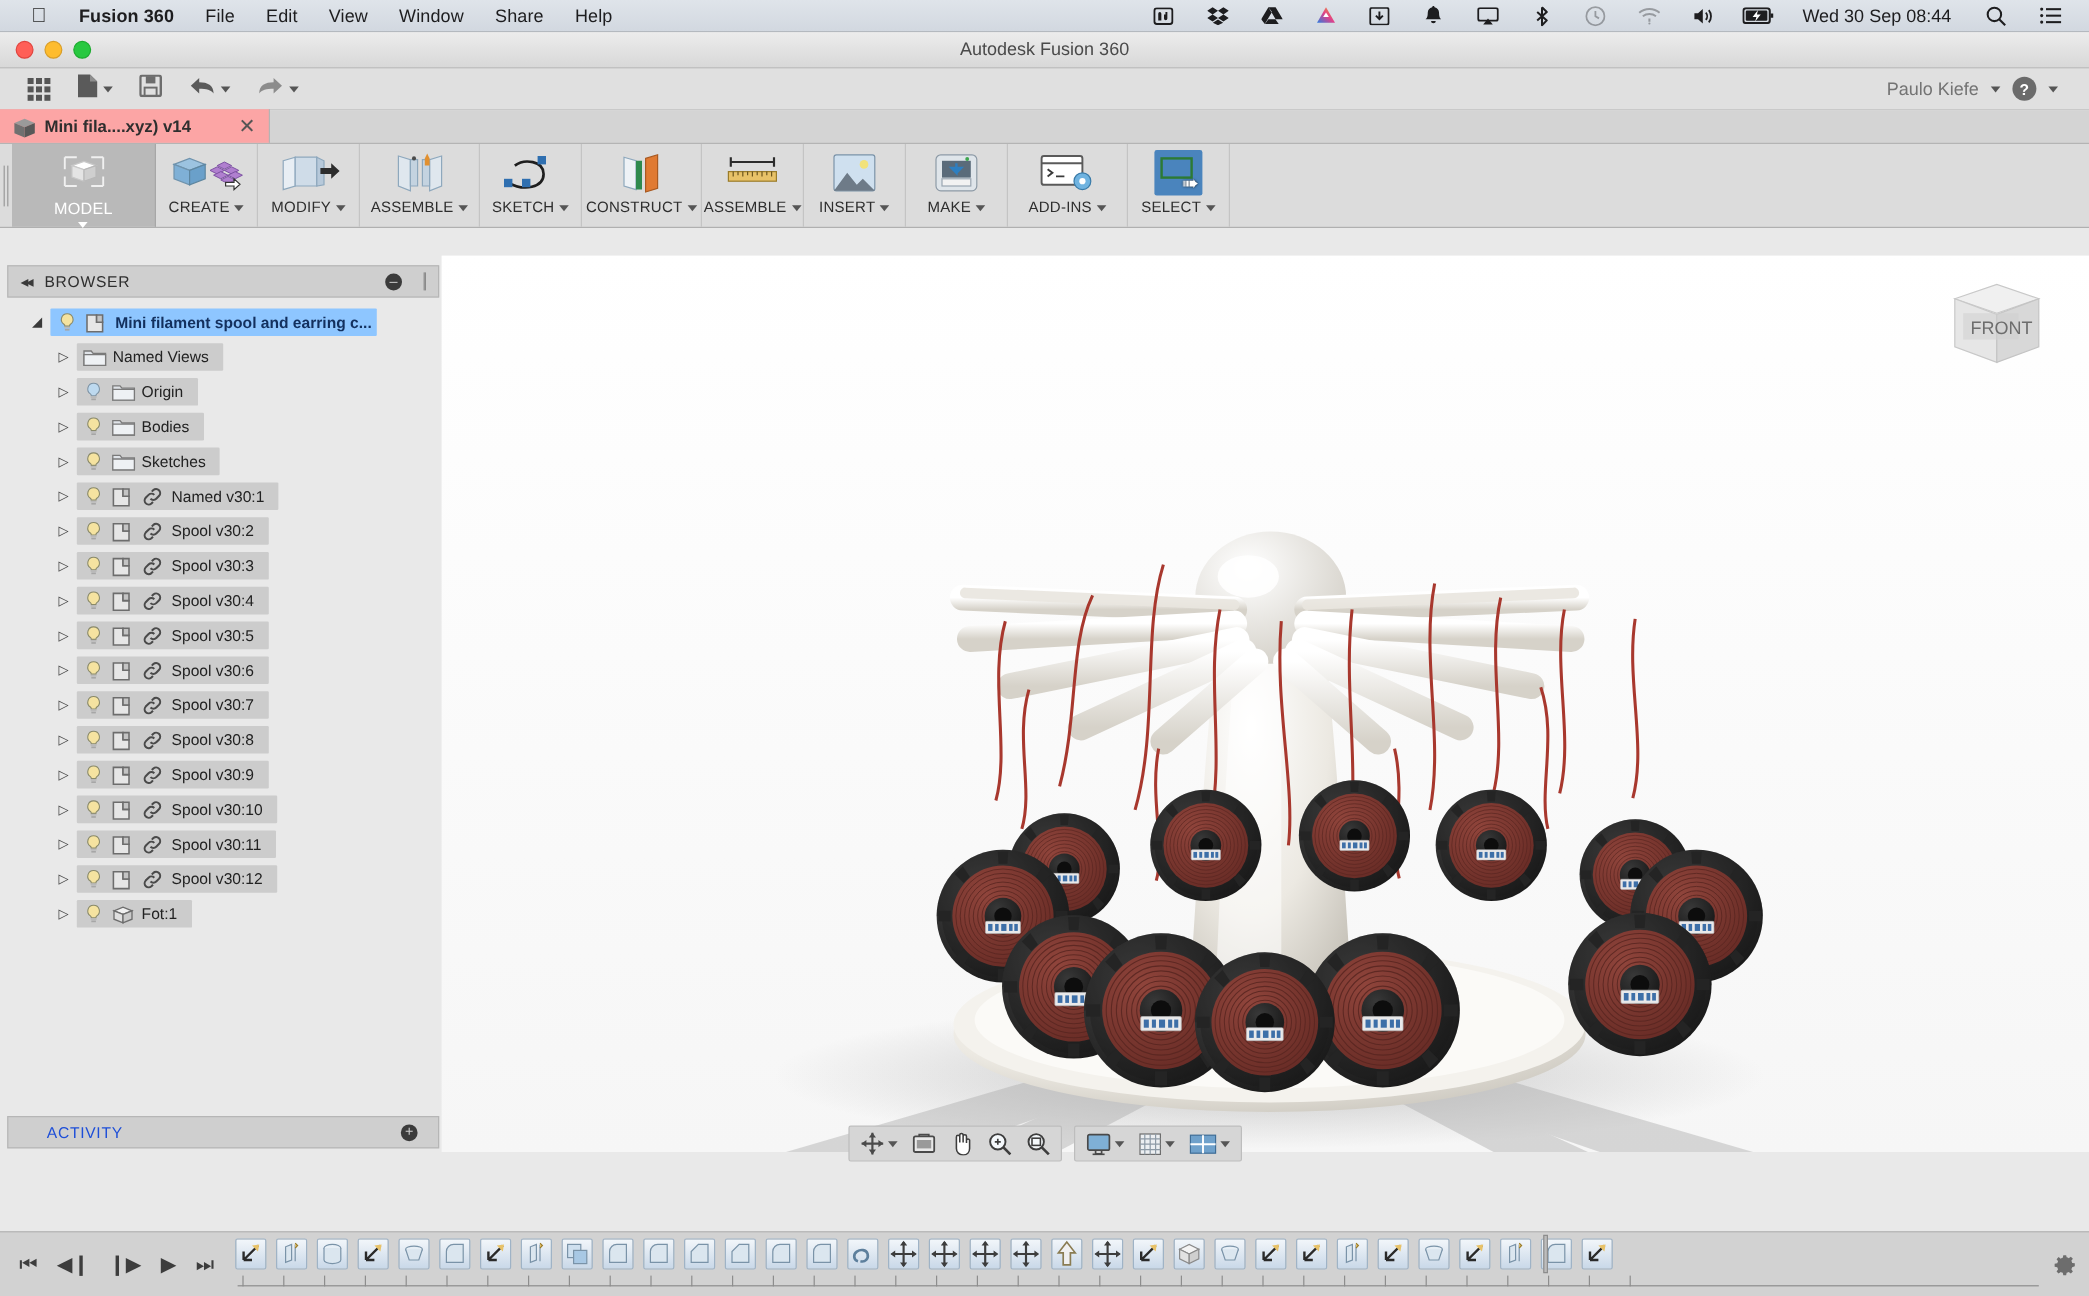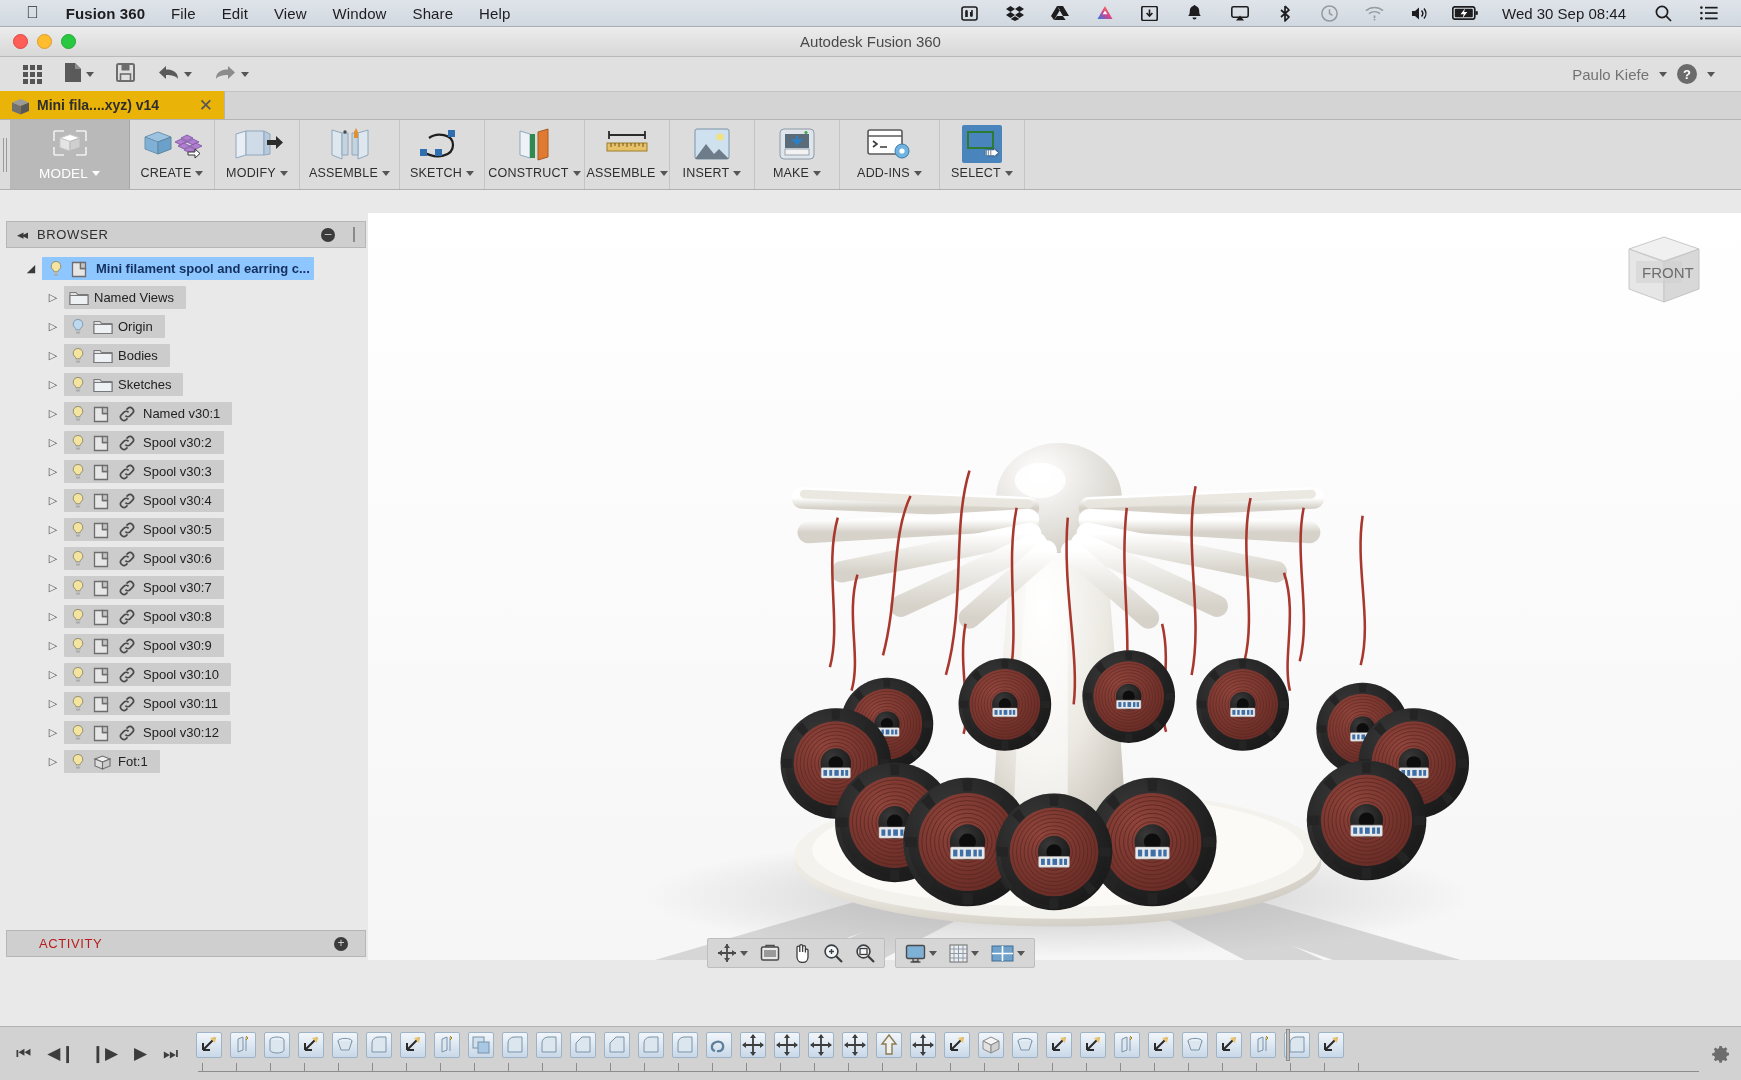--- a/index.html
+++ b/index.html
@@ -37,37 +37,37 @@
   .grid9{ display:grid; grid-template-columns:repeat(3,5px); grid-template-rows:repeat(3,5px); gap:2px;}
   .grid9 i{ background:#555; display:block; }
   .caret{ width:0;height:0;border-left:4.5px solid transparent;border-right:4.5px solid transparent;
     border-top:5.5px solid #555; }
   .qat-right{ margin-left:auto; display:flex; align-items:center; gap:10px; padding-right:14px; }
   .uname{ font-size:15px; color:#737373; }
   .helpcirc{ width:20px;height:20px;border-radius:50%;background:#6b6b6b;color:#fff;
     font-size:13px;display:flex;align-items:center;justify-content:center;font-weight:bold;}
 
   .tabstrip{ height:28px; background:#d4d4d4; border-bottom:1px solid #b4b4b4; display:flex; align-items:flex-end;}
-  .dtab{ height:28px; background:#eab308; border-right:1px solid #b4b4b4;
+  .dtab{ height:28px; background:#fca5a5; border-right:1px solid #b4b4b4;
     display:flex; align-items:center; gap:9px; padding:0 11px; min-width:225px; }
   .dtab .cubeico{ width:17px;height:15px;}
   .dtab span.lbl{ font-size:14px; color:#2e2e2e; font-weight:bold; }
   .dtab .xc{ margin-left:auto; font-size:17px; color:#555; line-height:1; }
 
   
   .ribbon{ height:70px; background:#dcdcdc; border-bottom:1px solid #b0b0b0;
     display:flex; align-items:stretch; position:relative; }
   .rgroup{ width:85px; display:flex; flex-direction:column; align-items:center; justify-content:flex-start;
     border-right:1px solid #c4c4c4; padding-top:6px; position:relative;}
   .rgroup.wide{ width:100px;}
   .rgroup.model{ width:120px; background:#b9b9b9; border-right:1px solid #a7a7a7; }
   .rgroup .ico{ height:36px; display:flex; align-items:center; justify-content:center; gap:2px;}
   .rgroup .rlabel{ font-size:12.5px; color:#2e2e2e; display:flex; align-items:center; gap:4px;
     margin-top:4px; letter-spacing:.2px;}
-  .rgroup.model .rlabel{ color:#fff; font-size:13.5px;}
+  .rgroup.model .rlabel{ color:#fff; font-size:13.5px;flex-direction:column;}
   .gripbar{ width:10px; display:flex; align-items:center; justify-content:center; }
   .gripbar i{ width:1px;height:34px;background:#9a9a9a; margin:0 1px;}
   .selbox{ width:40px;height:38px;background:#4a84bd;border-radius:2px;position:relative;}
   .selbox .sq{ position:absolute; left:5px; top:6px; width:27px; height:18px; border:2px solid #2c7a34;}
   .selbox .cur{ position:absolute; right:3px; bottom:2px; font-size:17px; color:#fff;
      text-shadow:0 0 2px #000; line-height:1;}
 
   .viewcube{ position:absolute; right:22px; top:14px; width:110px;height:92px; }
 
   
@@ -92,21 +92,21 @@
   .bulb{ width:18px;height:18px; }
   .ficon{ width:19px;height:16px;}
 
   
   .canvas{ position:absolute; left:368px; top:186px; right:0; bottom:120px;
      background:linear-gradient(#ffffff,#f6f6f6); }
 
   
   .activity{ position:absolute; left:6px; bottom:123px; width:360px; height:27px;
      background:#cfcfcf; border:1px solid #b6b6b6; display:flex; align-items:center; padding:0 10px;}
-  .activity .atitle{ font-size:13px;color:#b91c1c; letter-spacing:.6px; padding-left:22px;text-align:center;}
+  .activity .atitle{ font-size:13px;color:#1d4ed8; letter-spacing:.6px; padding-left:22px;text-align:center;}
   .activity .plus{ margin-left:auto; width:14px;height:14px;border-radius:50%;
      background:#3b3b3b;color:#cfcfcf;font-size:12px;line-height:12px;text-align:center;}
 
   
   .navbar{ position:absolute; left:50%; transform:translateX(-50%); bottom:112px;
      display:flex; gap:10px; }
   .navgrp{ background:#d6d6d6; border:1px solid #bdbdbd; border-radius:2px; height:30px;
      display:flex; align-items:center; padding:0 6px; gap:6px; }
   .navgrp .nb{ display:flex;align-items:center;gap:3px;padding:0 3px;}
 

